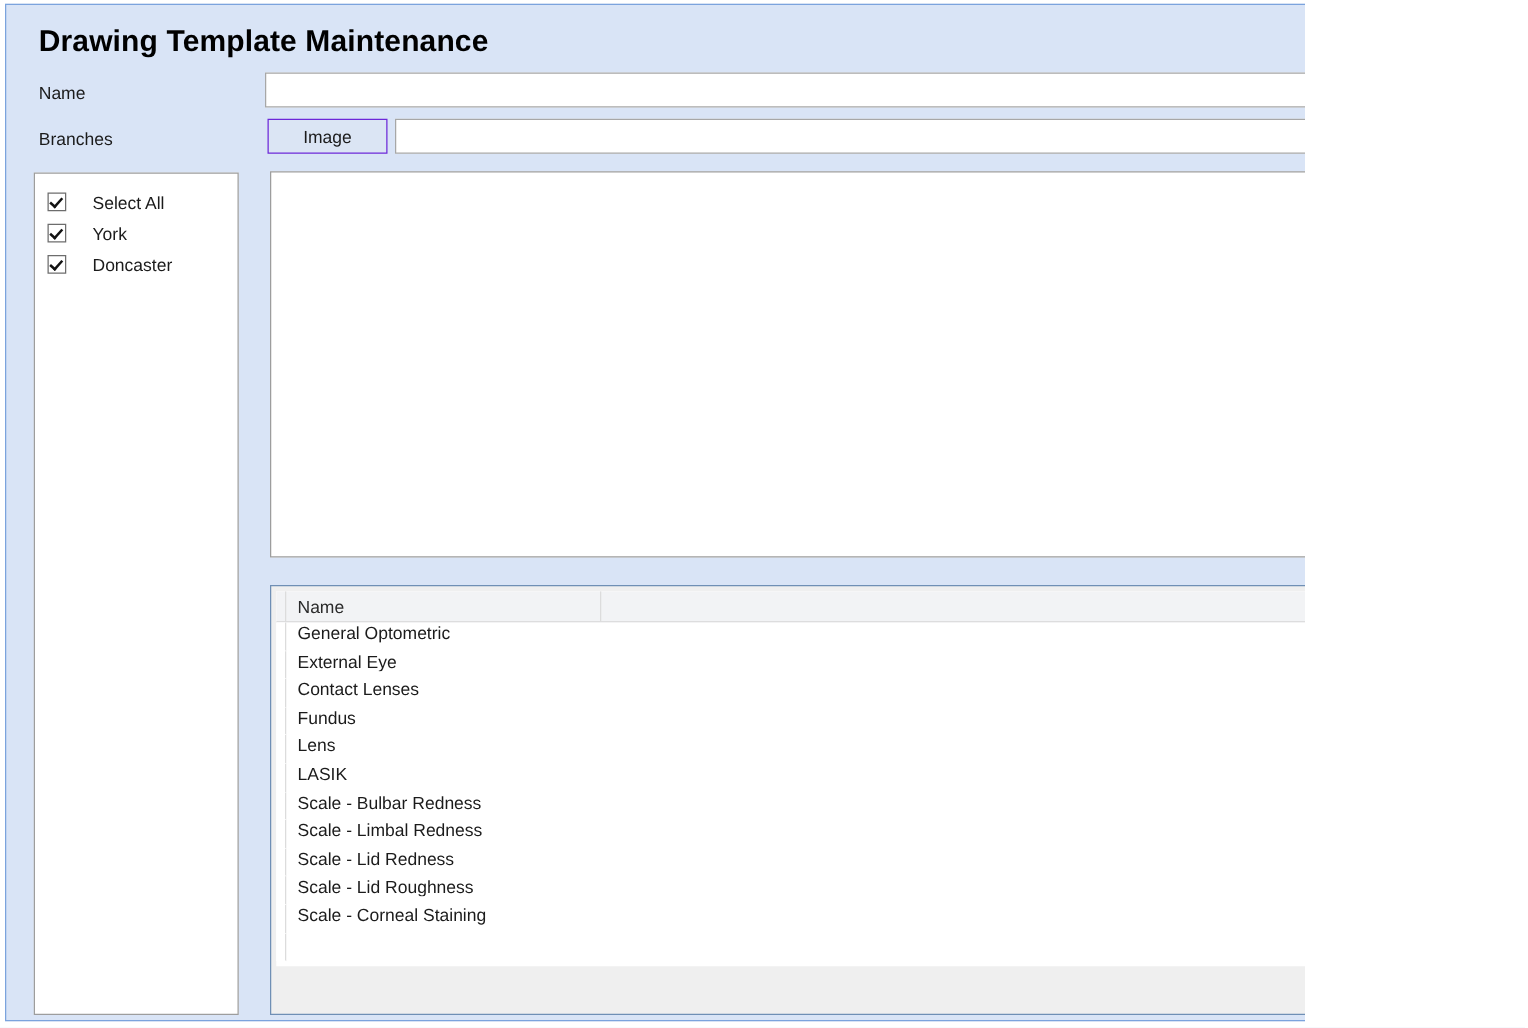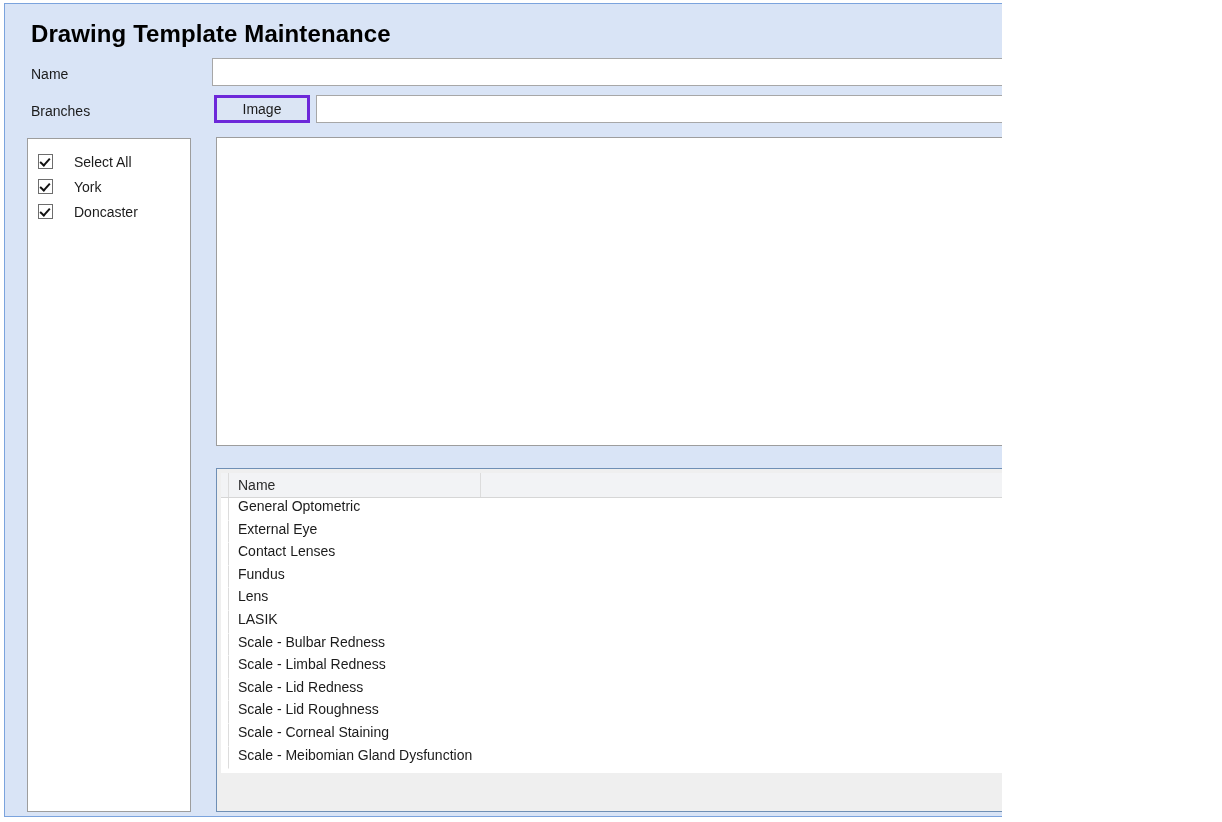--- a/index.html
+++ b/index.html
@@ -7,20 +7,21 @@
     padding: 0;
     background: #ffffff;
     font-family: "Liberation Sans", sans-serif;
   }
   #root {
     position: relative;
     width: 1002px;
     height: 822px;
     background: #ffffff;
     overflow: hidden;
+    padding-left: 42px;
   }
   
   .app-panel {
     position: absolute;
     left: 4px;
     top: 3px;
     width: 1212px;
     height: 814px;
     background: #d9e4f6;
     border: 1px solid #7ba3dd;
@@ -60,21 +61,21 @@
   .input-name   { left: 207px; top: 54px;  width: 927px; height: 28px; }
   .input-image  { left: 311px; top: 91px;  width: 823px; height: 28px; }
 
   .image-button {
     position: absolute;
     left: 209px;
     top: 91px;
     width: 96px;
     height: 28px;
     background: #dbe5f4;
-    border: 3px solid #6d28d9;
+    border: 1px solid #6d28d9;
     box-sizing: border-box;
     font-family: "Liberation Sans", sans-serif;
     font-size: 14px;
     color: #1b1b1b;
     display: flex;
     align-items: center;
     justify-content: center;
     cursor: pointer;
   }
 
@@ -316,21 +317,20 @@
             <div class="rowcell-name">Scale - Lid Roughness</div>
             <div class="rowcell-blank"></div>
           </div>
           <div class="grid-row">
             <div class="rowhead"></div>
             <div class="rowcell-name">Scale - Corneal Staining</div>
             <div class="rowcell-blank"></div>
           </div>
           <div class="grid-row">
             <div class="rowhead"></div>
-            <div class="rowcell-name">Scale - Meibomian Gland Dysfunction</div>
             <div class="rowcell-blank"></div>
           </div>
         </div>
 
       </div>
     </div>
 
     <div class="side-button btn-up">Up</div>
     <div class="side-button btn-down">Down</div>
 

